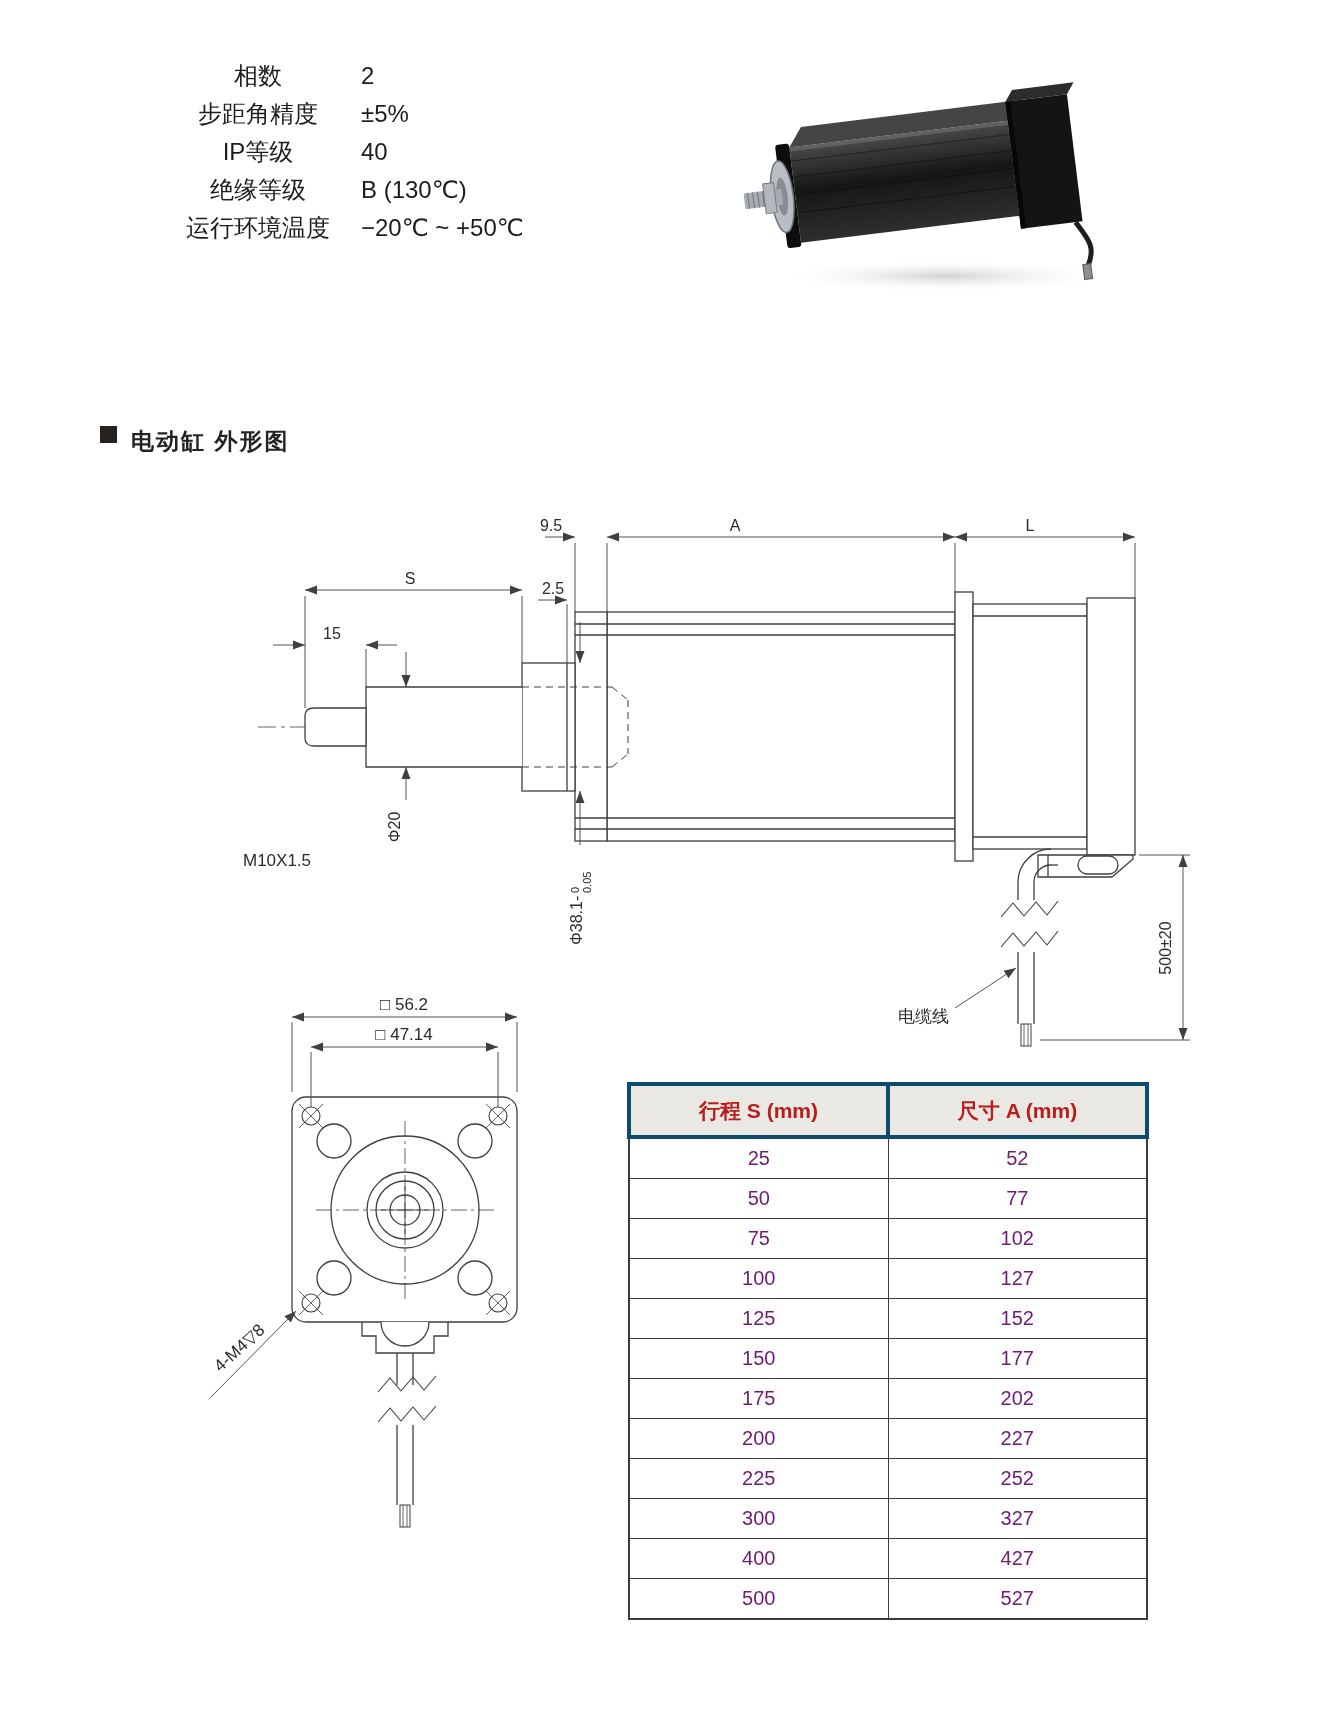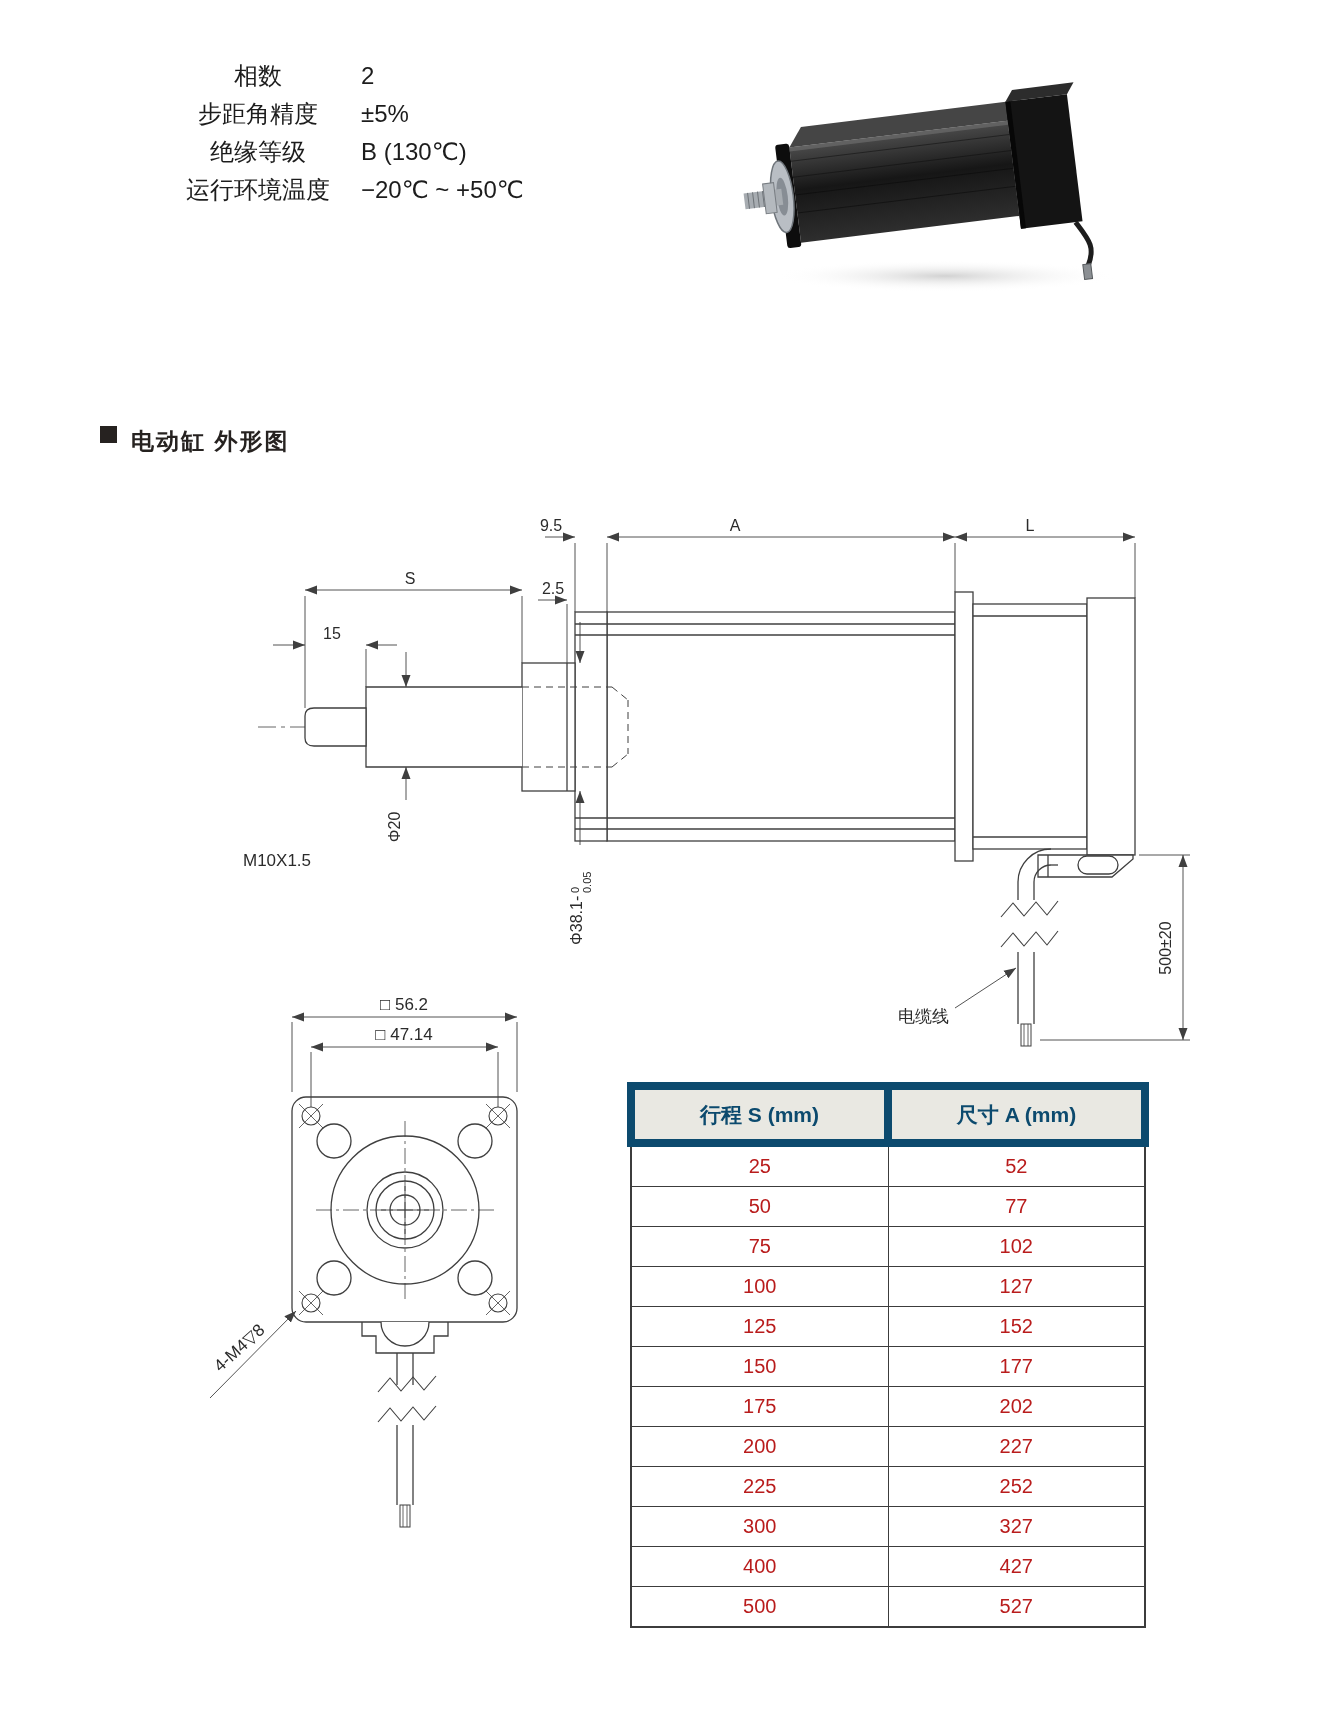--- a/index.html
+++ b/index.html
@@ -22,38 +22,42 @@
   
   .drawing{position:absolute;left:140px;top:450px;}
   .drawing text{fill:#2b2b2b;font-family:"Liberation Sans","DejaVu Sans",sans-serif;}
   
   .stroke-table{
     position:absolute;left:627px;top:1082px;width:522px;
     border-collapse:collapse;table-layout:fixed;
     border:2.5px solid #3c3c3c;
   }
   .stroke-table th{
-    background:#e9e8e2;border:8px solid #0c4a6e;height:47px;
-    font-size:21px;font-weight:bold;color:#0c4a6e;text-align:center;
+    background:#e9e8e2;border:4px solid #0c4a6e;height:47px;
+    font-size:21px;font-weight:bold;color:#b91c1c;text-align:center;
   }
   .stroke-table td{
-    border:1.6px solid #3c3c3c;height:37px;font-size:20px;color:#b91c1c;text-align:center;
+    border:1.6px solid #3c3c3c;height:37px;font-size:20px;color:#701a75;text-align:center;
   }
 </style>
 </head>
 <body>
 
 <div class="specs">
   <div class="spec-row">
     <span class="spec-label">相数</span>
     <span class="spec-value">2</span>
   </div>
   <div class="spec-row">
     <span class="spec-label">步距角精度</span>
     <span class="spec-value">±5%</span>
+  </div>
+  <div class="spec-row">
+    <span class="spec-label">IP等级</span>
+    <span class="spec-value">40</span>
   </div>
   <div class="spec-row">
     <span class="spec-label">绝缘等级</span>
     <span class="spec-value">B (130℃)</span>
   </div>
   <div class="spec-row">
     <span class="spec-label">运行环境温度</span>
     <span class="spec-value">−20℃ ~ +50℃</span>
   </div>
 </div>

